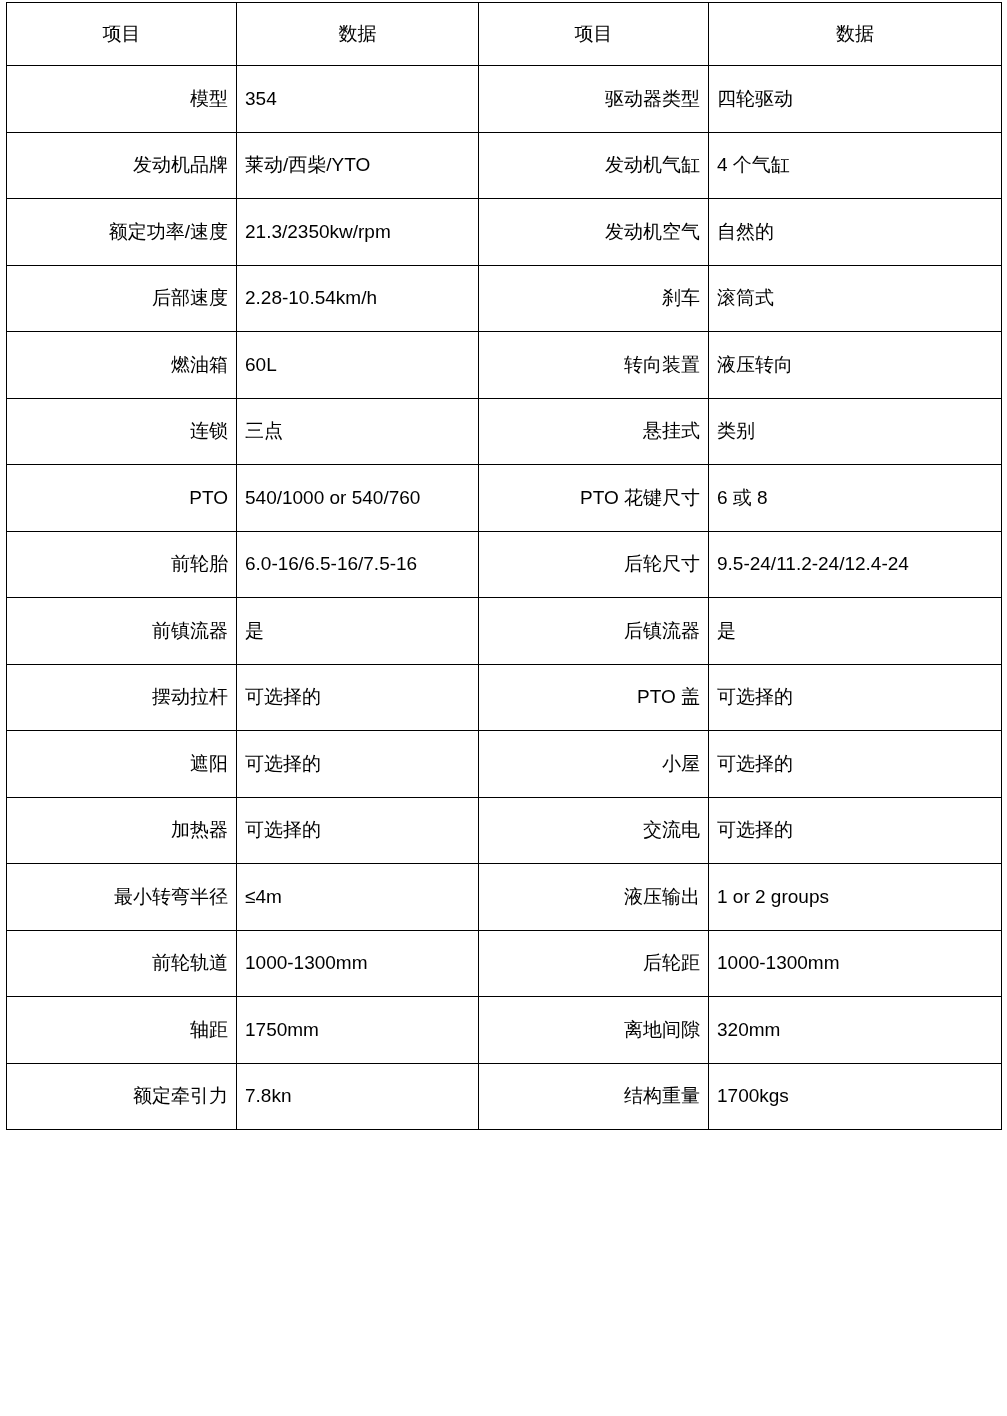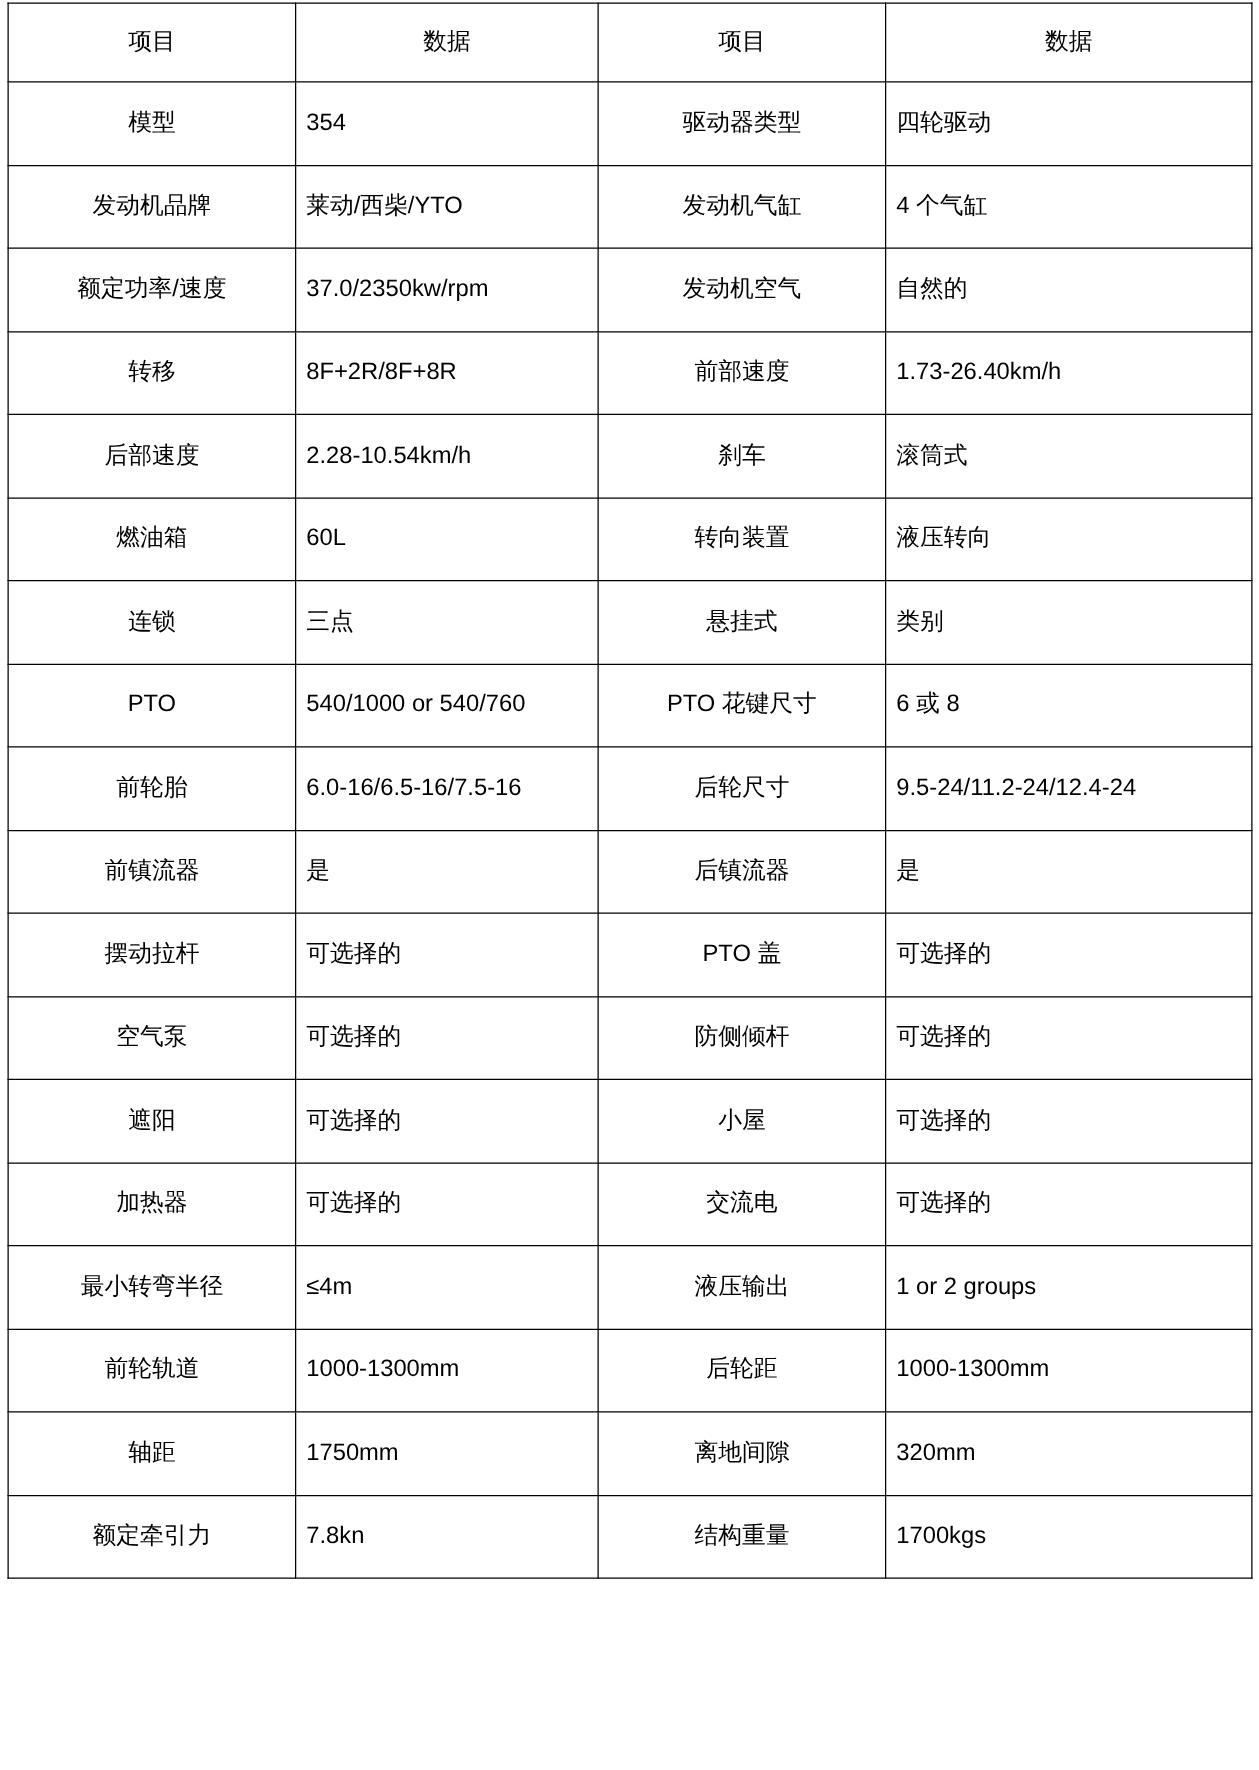--- a/index.html
+++ b/index.html
@@ -40,21 +40,21 @@
     vertical-align: middle;
     overflow: hidden;
     white-space: nowrap;
   }
   table.spec-table thead th {
     text-align: center;
     height: 62px;
     font-size: 19px;
   }
   td.label {
-    text-align: center;
+    text-align: right;
   }
   td.value {
     text-align: left;
     font-weight: bold;
   }
   td.value.normal {
     font-weight: normal;
   }
   td.tight {
     font-size: 18px;
@@ -88,29 +88,23 @@
           <td class="value normal">四轮驱动</td>
         </tr>
         <tr>
           <td class="label">发动机品牌</td>
           <td class="value">莱动/西柴/YTO</td>
           <td class="label">发动机气缸</td>
           <td class="value">4 个气缸</td>
         </tr>
         <tr>
           <td class="label">额定功率/速度</td>
-          <td class="value">37.0/2350kw/rpm</td>
+          <td class="value">21.3/2350kw/rpm</td>
           <td class="label">发动机空气</td>
           <td class="value normal">自然的</td>
-        </tr>
-        <tr>
-          <td class="label">转移</td>
-          <td class="value">8F+2R/8F+8R</td>
-          <td class="label">前部速度</td>
-          <td class="value">1.73-26.40km/h</td>
         </tr>
         <tr>
           <td class="label">后部速度</td>
           <td class="value">2.28-10.54km/h</td>
           <td class="label">刹车</td>
           <td class="value normal">滚筒式</td>
         </tr>
         <tr>
           <td class="label">燃油箱</td>
           <td class="value">60L</td>
@@ -141,26 +135,20 @@
           <td class="label">后镇流器</td>
           <td class="value normal">是</td>
         </tr>
         <tr>
           <td class="label">摆动拉杆</td>
           <td class="value normal">可选择的</td>
           <td class="label">PTO 盖</td>
           <td class="value normal">可选择的</td>
         </tr>
         <tr>
-          <td class="label">空气泵</td>
-          <td class="value normal">可选择的</td>
-          <td class="label">防侧倾杆</td>
-          <td class="value normal">可选择的</td>
-        </tr>
-        <tr>
           <td class="label">遮阳</td>
           <td class="value normal">可选择的</td>
           <td class="label">小屋</td>
           <td class="value normal">可选择的</td>
         </tr>
         <tr>
           <td class="label">加热器</td>
           <td class="value normal">可选择的</td>
           <td class="label">交流电</td>
           <td class="value normal">可选择的</td>

